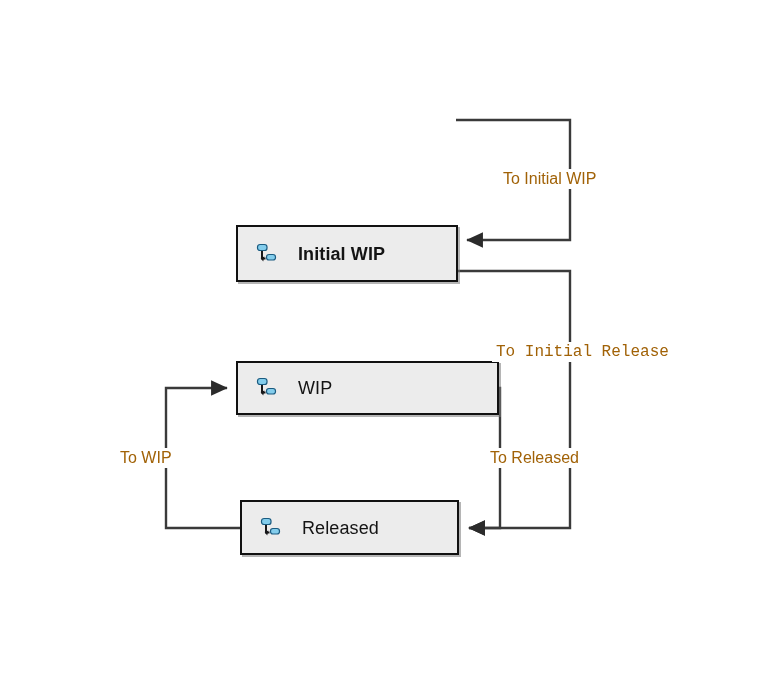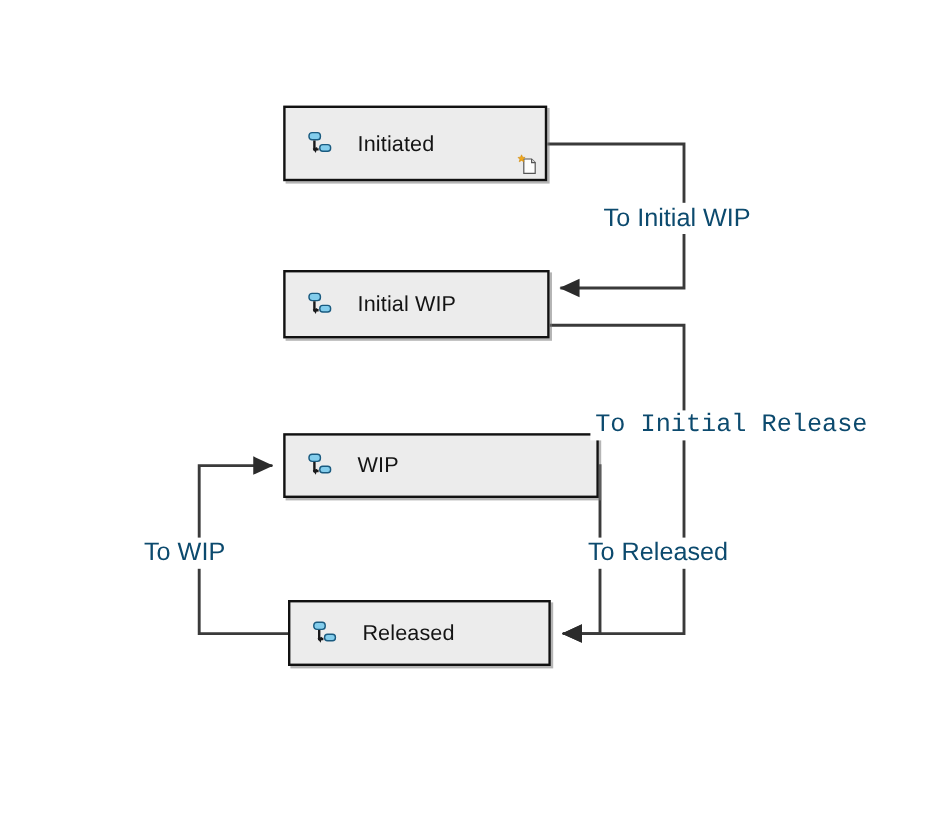--- a/index.html
+++ b/index.html
@@ -57,22 +57,22 @@
   .new-badge {
     position: absolute;
     right: 6px;
     bottom: 3px;
     width: 18px;
     height: 18px;
     line-height: 0;
   }
   .edge-label {
     position: absolute;
-    font-size: 21px;
-    color: #0c4a6e;
+    font-size: 16px;
+    color: #a16207;
     white-space: nowrap;
     background: #ffffff;
     padding: 1px 4px;
     z-index: 6;
   }
 </style>
 </head>
 <body>
 
 <div id="canvas">
@@ -94,40 +94,22 @@
 
     <g>
       <polyline points="456,388 500,388 500,528 469,528" fill="none" stroke="#3a3a3a" stroke-width="2.4" stroke-linejoin="miter" marker-end="url(#arrowhead)"></polyline>
     </g>
 
     <g>
       <polyline points="240,528 166,528 166,388 227,388" fill="none" stroke="#3a3a3a" stroke-width="2.4" stroke-linejoin="miter" marker-end="url(#arrowhead)"></polyline>
     </g>
   </svg>
 
-  <div class="state-node" style="left:236px; top:88px; width:220px; height:63px;">
-    <span class="state-icon">
-      <svg viewBox="0 0 22 22" width="22" height="22" xmlns="http://www.w3.org/2000/svg">
-        <rect x="2.5" y="1.5" width="9.5" height="6" rx="2.6" ry="2.6" fill="#83cdec" stroke="#1a5b80" stroke-width="1.2"></rect>
-        <rect x="11.5" y="11.5" width="9" height="5.5" rx="2.5" ry="2.5" fill="#83cdec" stroke="#1a5b80" stroke-width="1.2"></rect>
-        <path d="M 7 8 L 7 15.5 L 10.5 15.5" fill="none" stroke="#18181a" stroke-width="2"></path>
-        <path d="M 5.6 15 L 9.4 13.6 L 8.2 18.6 z" fill="#18181a"></path>
-      </svg>
-    </span>
-    <span class="state-label">Initiated</span>
-    <span class="new-badge">
-      <svg viewBox="0 0 18 18" width="18" height="18" xmlns="http://www.w3.org/2000/svg">
-        <path d="M 6.5 4.5 L 13 4.5 L 16 7.5 L 16 16.5 L 6.5 16.5 z" fill="#fdfdfd" stroke="#555555" stroke-width="1"></path>
-        <path d="M 13 4.5 L 13 7.5 L 16 7.5" fill="#e3e3e3" stroke="#555555" stroke-width="1"></path>
-        <path d="M 4.6 1 L 5.5 3 L 7.6 3.2 L 6 4.7 L 6.6 6.8 L 4.6 5.7 L 2.7 6.8 L 3.2 4.7 L 1.7 3.2 L 3.8 3 z" fill="#f0a81e" stroke="#d08a0c" stroke-width="0.5"></path>
-      </svg>
-    </span>
-  </div>
 
-  <div class="state-node" style="left:236px; top:225px; width:222px; height:57px;">
+  <div class="state-node" style="left:236px; top:225px; width:222px; height:57px;font-weight:bold;">
     <span class="state-icon">
       <svg viewBox="0 0 22 22" width="22" height="22" xmlns="http://www.w3.org/2000/svg">
         <rect x="2.5" y="1.5" width="9.5" height="6" rx="2.6" ry="2.6" fill="#83cdec" stroke="#1a5b80" stroke-width="1.2"></rect>
         <rect x="11.5" y="11.5" width="9" height="5.5" rx="2.5" ry="2.5" fill="#83cdec" stroke="#1a5b80" stroke-width="1.2"></rect>
         <path d="M 7 8 L 7 15.5 L 10.5 15.5" fill="none" stroke="#18181a" stroke-width="2"></path>
         <path d="M 5.6 15 L 9.4 13.6 L 8.2 18.6 z" fill="#18181a"></path>
       </svg>
     </span>
     <span class="state-label">Initial WIP</span>
   </div>

